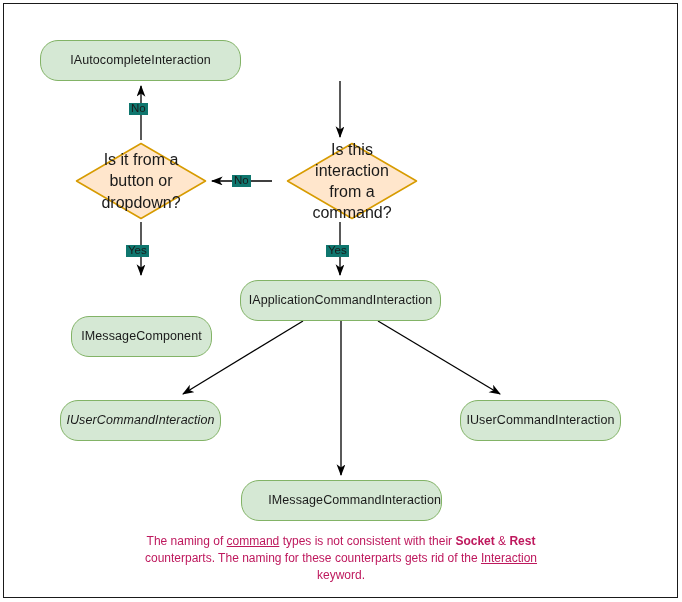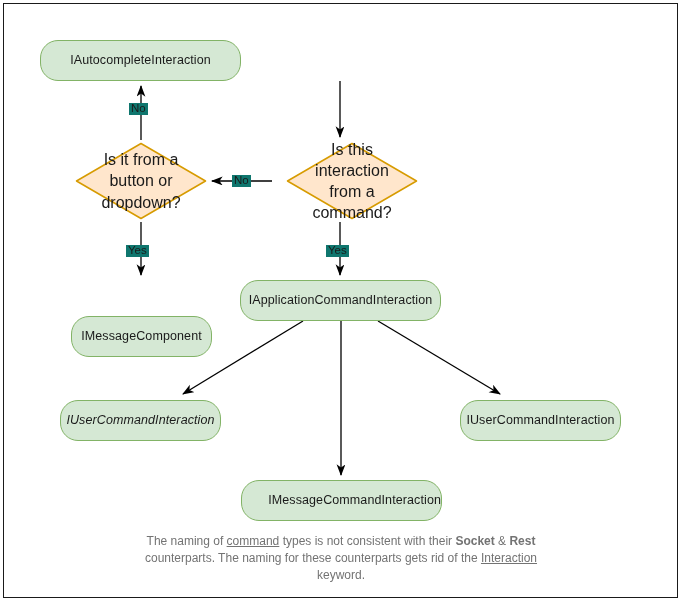--- a/index.html
+++ b/index.html
@@ -81,21 +81,21 @@
     line-height: 1;
   }
   #footnote {
     position: absolute;
     left: 131px;
     top: 533px;
     width: 420px;
     text-align: center;
     font-size: 12px;
     line-height: 1.42;
-    color: #737373;
+    color: #be185d;
   }
   #footnote b { font-weight: bold; }
   #footnote u { text-decoration: underline; }
 </style>
 </head>
 <body>
 
 <div id="canvas">
 
   <div id="frame"></div>

